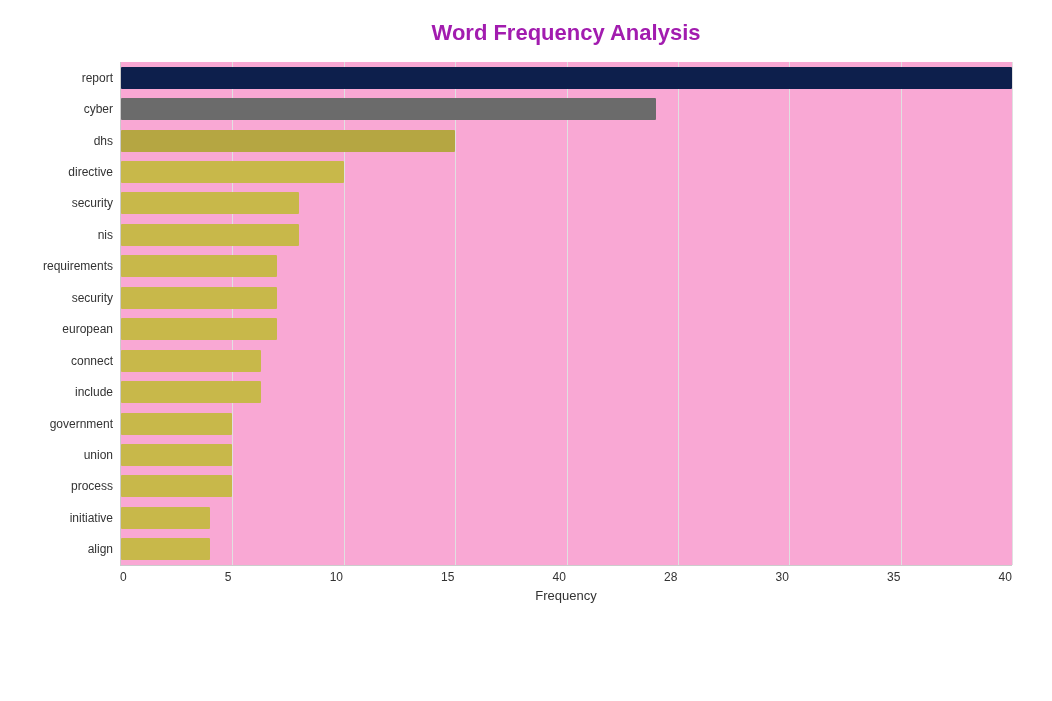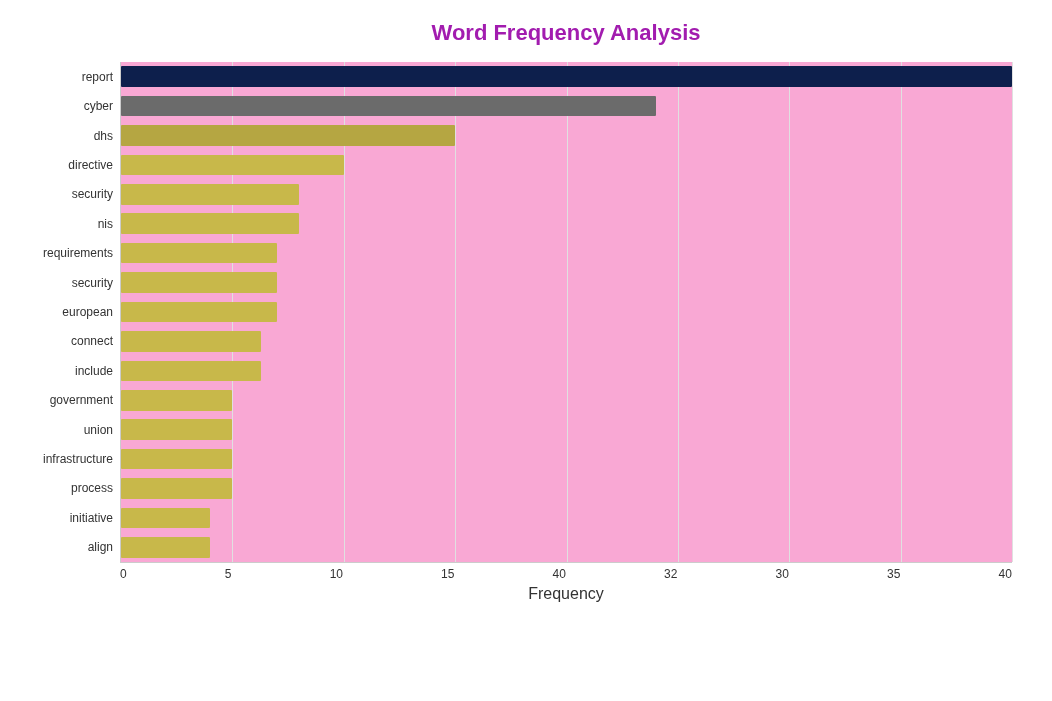--- a/index.html
+++ b/index.html
@@ -78,21 +78,21 @@
       padding: 0;
       position: relative;
     }
     .x-tick {
       font-size: 12px;
       color: #333;
       text-align: center;
     }
     .x-label {
       text-align: center;
-      font-size: 16px;
+      font-size: 13px;
       color: #333;
       margin-top: 4px;
     }
   </style>
 </head>
 <body>
 
 <div class="chart-container">
   <div class="chart-title">Word Frequency Analysis</div>
   <div class="chart-area">
@@ -152,42 +152,38 @@
         </div>
         <div class="bar-row">
           <div class="bar-label">government</div>
           <div class="bar" style="width: 12.5%; background-color: rgb(200, 184, 74);"></div>
         </div>
         <div class="bar-row">
           <div class="bar-label">union</div>
           <div class="bar" style="width: 12.5%; background-color: rgb(200, 184, 74);"></div>
         </div>
         <div class="bar-row">
-          <div class="bar-label">infrastructure</div>
-          <div class="bar" style="width: 12.5%; background-color: rgb(200, 184, 74);"></div>
-        </div>
-        <div class="bar-row">
           <div class="bar-label">process</div>
           <div class="bar" style="width: 12.5%; background-color: rgb(200, 184, 74);"></div>
         </div>
         <div class="bar-row">
           <div class="bar-label">initiative</div>
           <div class="bar" style="width: 10%; background-color: rgb(200, 184, 74);"></div>
         </div>
         <div class="bar-row">
           <div class="bar-label">align</div>
           <div class="bar" style="width: 10%; background-color: rgb(200, 184, 74);"></div>
         </div>
       </div>
     <div class="x-axis" id="x-axis">
         <div class="x-tick">0</div>
         <div class="x-tick">5</div>
         <div class="x-tick">10</div>
         <div class="x-tick">15</div>
         <div class="x-tick">40</div>
-        <div class="x-tick">32</div>
+        <div class="x-tick">28</div>
         <div class="x-tick">30</div>
         <div class="x-tick">35</div>
         <div class="x-tick">40</div>
       </div>
     <div class="x-label">Frequency</div>
   </div>
 </div>
 
 </body></html>

